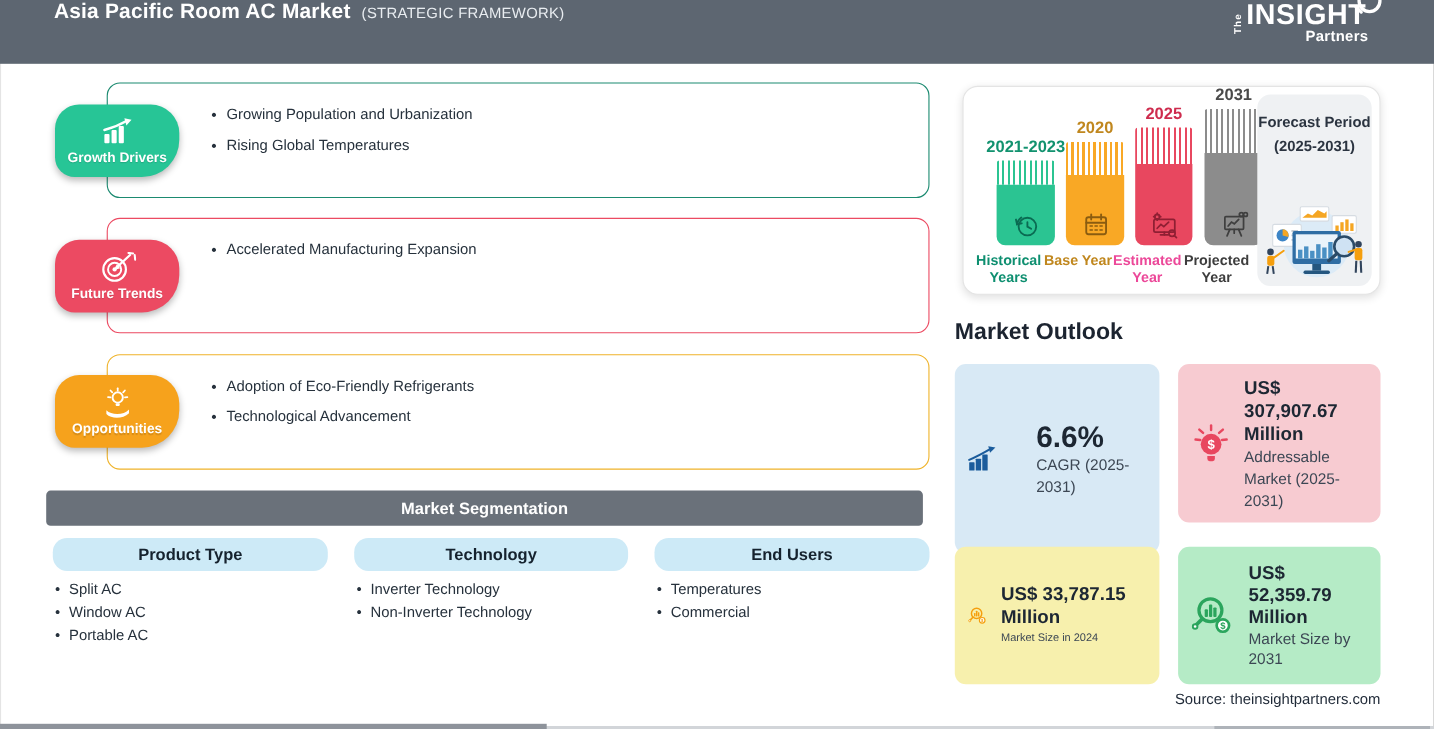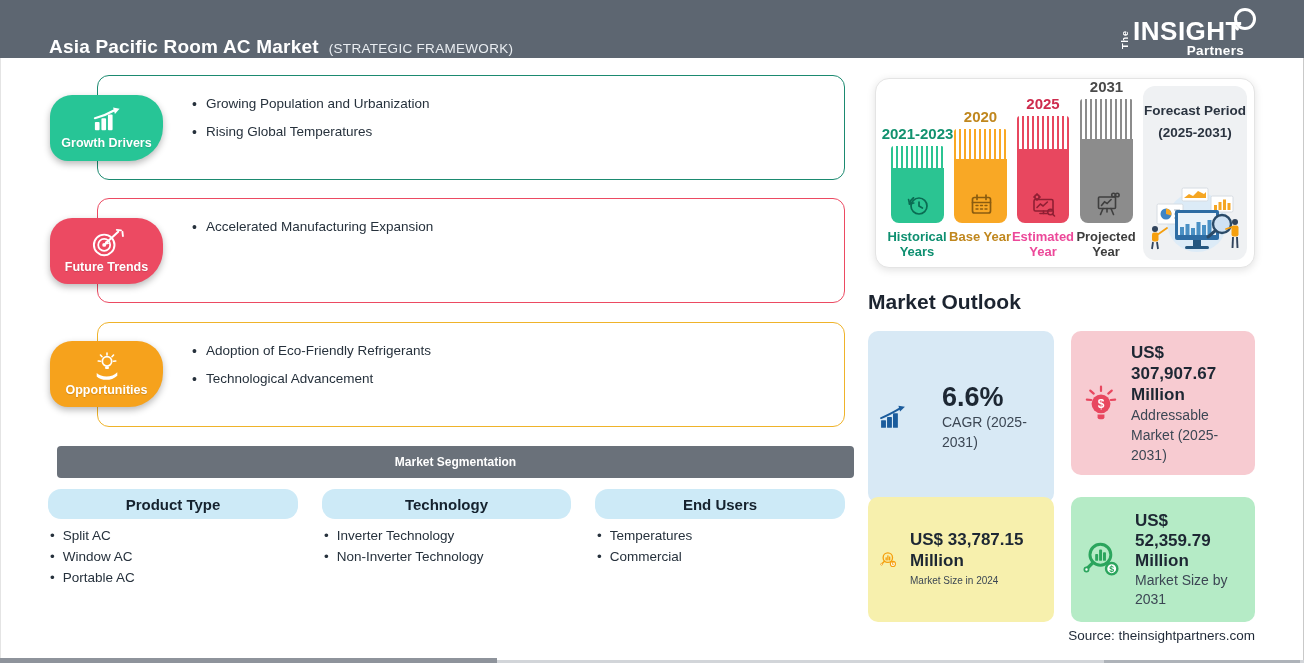--- a/index.html
+++ b/index.html
@@ -1,21 +1,21 @@
 <!DOCTYPE html>
 <html><head>
 <meta charset="utf-8">
 <style>
   html,body{margin:0;padding:0;background:#fff;}
   .page{position:relative;width:1304px;height:663px;background:#fff;overflow:hidden;
         font-family:"Liberation Sans",sans-serif;color:#222;
         box-shadow:inset -1px 0 0 #c9c9c9, inset 1px 0 0 #e4e4e4;}
   
   .header{position:absolute;left:0;top:0;width:1304px;height:58px;background:#5D6671;
-          display:flex;align-items:flex-end;justify-content:space-between;padding:0 56px 0 49px;box-sizing:border-box;}
+          display:flex;align-items:flex-start;justify-content:space-between;padding:0 56px 12px 49px;box-sizing:border-box;}
   .title-wrap{display:flex;align-items:baseline;gap:10px;}
   .title{font-size:19px;font-weight:700;color:#fff;letter-spacing:.2px;}
   .subtitle{font-size:13.5px;font-weight:500;color:#E9EDF1;letter-spacing:.3px;}
   .logo{display:flex;align-items:flex-start;gap:3px;color:#fff;}
   .logo-the{writing-mode:vertical-rl;transform:rotate(180deg);font-size:9px;font-weight:700;letter-spacing:1px;margin-top:5px;height:26px;}
   .logo-main{display:flex;flex-direction:column;align-items:flex-end;}
   .logo-insight{font-size:26px;font-weight:700;letter-spacing:.5px;line-height:1;position:relative;padding-right:6px;}
   .logo-lens{position:absolute;right:-8px;top:-10px;width:16px;height:16px;border:3px solid #fff;border-radius:50%;}
   .logo-lens::after{content:"";position:absolute;width:10px;height:3px;background:#fff;border-radius:2px;
                     transform:rotate(45deg);left:-7px;bottom:-1px;}
@@ -28,35 +28,35 @@
   .fw-list{list-style:none;margin:0;padding:20px 0 0 94px;}
   .fw-list li{font-size:13.5px;line-height:16px;margin-bottom:12px;color:#26313C;display:flex;}
   .fw-list li::before{content:"•";margin-right:9px;font-size:14px;color:#26313C;}
   .badge{position:absolute;left:50px;width:113px;height:66px;display:flex;flex-direction:column;
          align-items:center;justify-content:center;gap:2px;box-shadow:0 3px 7px rgba(0,0,0,.28);}
   .badge.g1{top:95px;background:#27C596;border-radius:22px 26px 34px 18px;}
   .badge.g2{top:218px;background:#EC4A62;border-radius:22px 26px 34px 18px;}
   .badge.g3{top:341px;background:#F6A21C;border-radius:22px 26px 34px 18px;}
   .badge-label{font-size:12.5px;font-weight:700;color:#fff;text-shadow:0 1px 1px rgba(0,0,0,.15);}
   
-  .seg-bar{position:absolute;left:57px;top:446px;width:797px;height:32px;background:#6A717A;border-radius:4px;
-           display:flex;align-items:center;justify-content:center;font-size:12px;font-weight:700;color:#fff;}
+  .seg-bar{position:absolute;left:42px;top:446px;width:797px;height:32px;background:#6A717A;border-radius:4px;
+           display:flex;align-items:center;justify-content:center;font-size:15px;font-weight:700;color:#fff;}
   .seg-head{position:absolute;top:489px;height:30px;background:#CDEAF7;border-radius:13px;
             display:flex;align-items:center;justify-content:center;font-size:15px;font-weight:700;color:#15222E;}
   .seg-head.c1{left:48px;width:250px;}
   .seg-head.c2{left:322px;width:249px;}
   .seg-head.c3{left:595px;width:250px;}
   .seg-list{list-style:none;margin:0;padding:0;position:absolute;top:525px;}
   .seg-list.c1{left:50px;} .seg-list.c2{left:324px;} .seg-list.c3{left:597px;}
   .seg-list li{font-size:13.5px;line-height:21px;color:#26313C;display:flex;}
   .seg-list li::before{content:"•";margin-right:8px;color:#26313C;}
   
   .tl-panel{position:absolute;left:875px;top:78px;width:378px;height:188px;background:#fff;
             border:1px solid #e4e4e4;border-radius:14px;box-shadow:0 2px 8px rgba(0,0,0,.12);}
-  .tl-bar{position:absolute;display:flex;flex-direction:column;}
+  .tl-bar{position:absolute;display:flex;flex-direction:column;margin-left:15px;}
   .tl-bar .stripes{background:repeating-linear-gradient(90deg,var(--c) 0 2px,#fff 2px 5px);border-radius:3px 3px 0 0;}
   .tl-bar .solid{flex:1;background:var(--c);border-radius:0 0 8px 8px;display:flex;align-items:flex-end;justify-content:center;padding-bottom:5px;box-sizing:border-box;}
   .tl-bar .tl-year{position:absolute;top:-21px;left:50%;transform:translateX(-50%);white-space:nowrap;font-size:15px;font-weight:700;}
   .bar1{left:15px;top:67px;width:53px;height:77px;--c:#2BC492;} .bar1 .stripes{height:22px;} .bar1 .tl-year{color:#12926F;}
   .bar2{left:78px;top:50px;width:53px;height:94px;--c:#F9A825;} .bar2 .stripes{height:30px;} .bar2 .tl-year{color:#C0871E;}
   .bar3{left:141px;top:37px;width:52px;height:107px;--c:#E8475F;} .bar3 .stripes{height:33px;} .bar3 .tl-year{color:#CE2C4E;}
   .bar4{left:204px;top:20px;width:53px;height:124px;--c:#8C8C8C;} .bar4 .stripes{height:40px;} .bar4 .tl-year{color:#4A4A4A;}
   .tl-caption{position:absolute;top:150px;width:66px;text-align:center;font-size:13px;font-weight:700;line-height:15px;}
   .cap1{left:8px;color:#0E8F70;} .cap2{left:71px;color:#C0871E;} .cap3{left:134px;color:#ec4899;} .cap4{left:197px;color:#3D3D3D;}
   .forecast{position:absolute;left:267px;top:7px;width:104px;height:174px;background:#EFF1F3;border-radius:12px;

